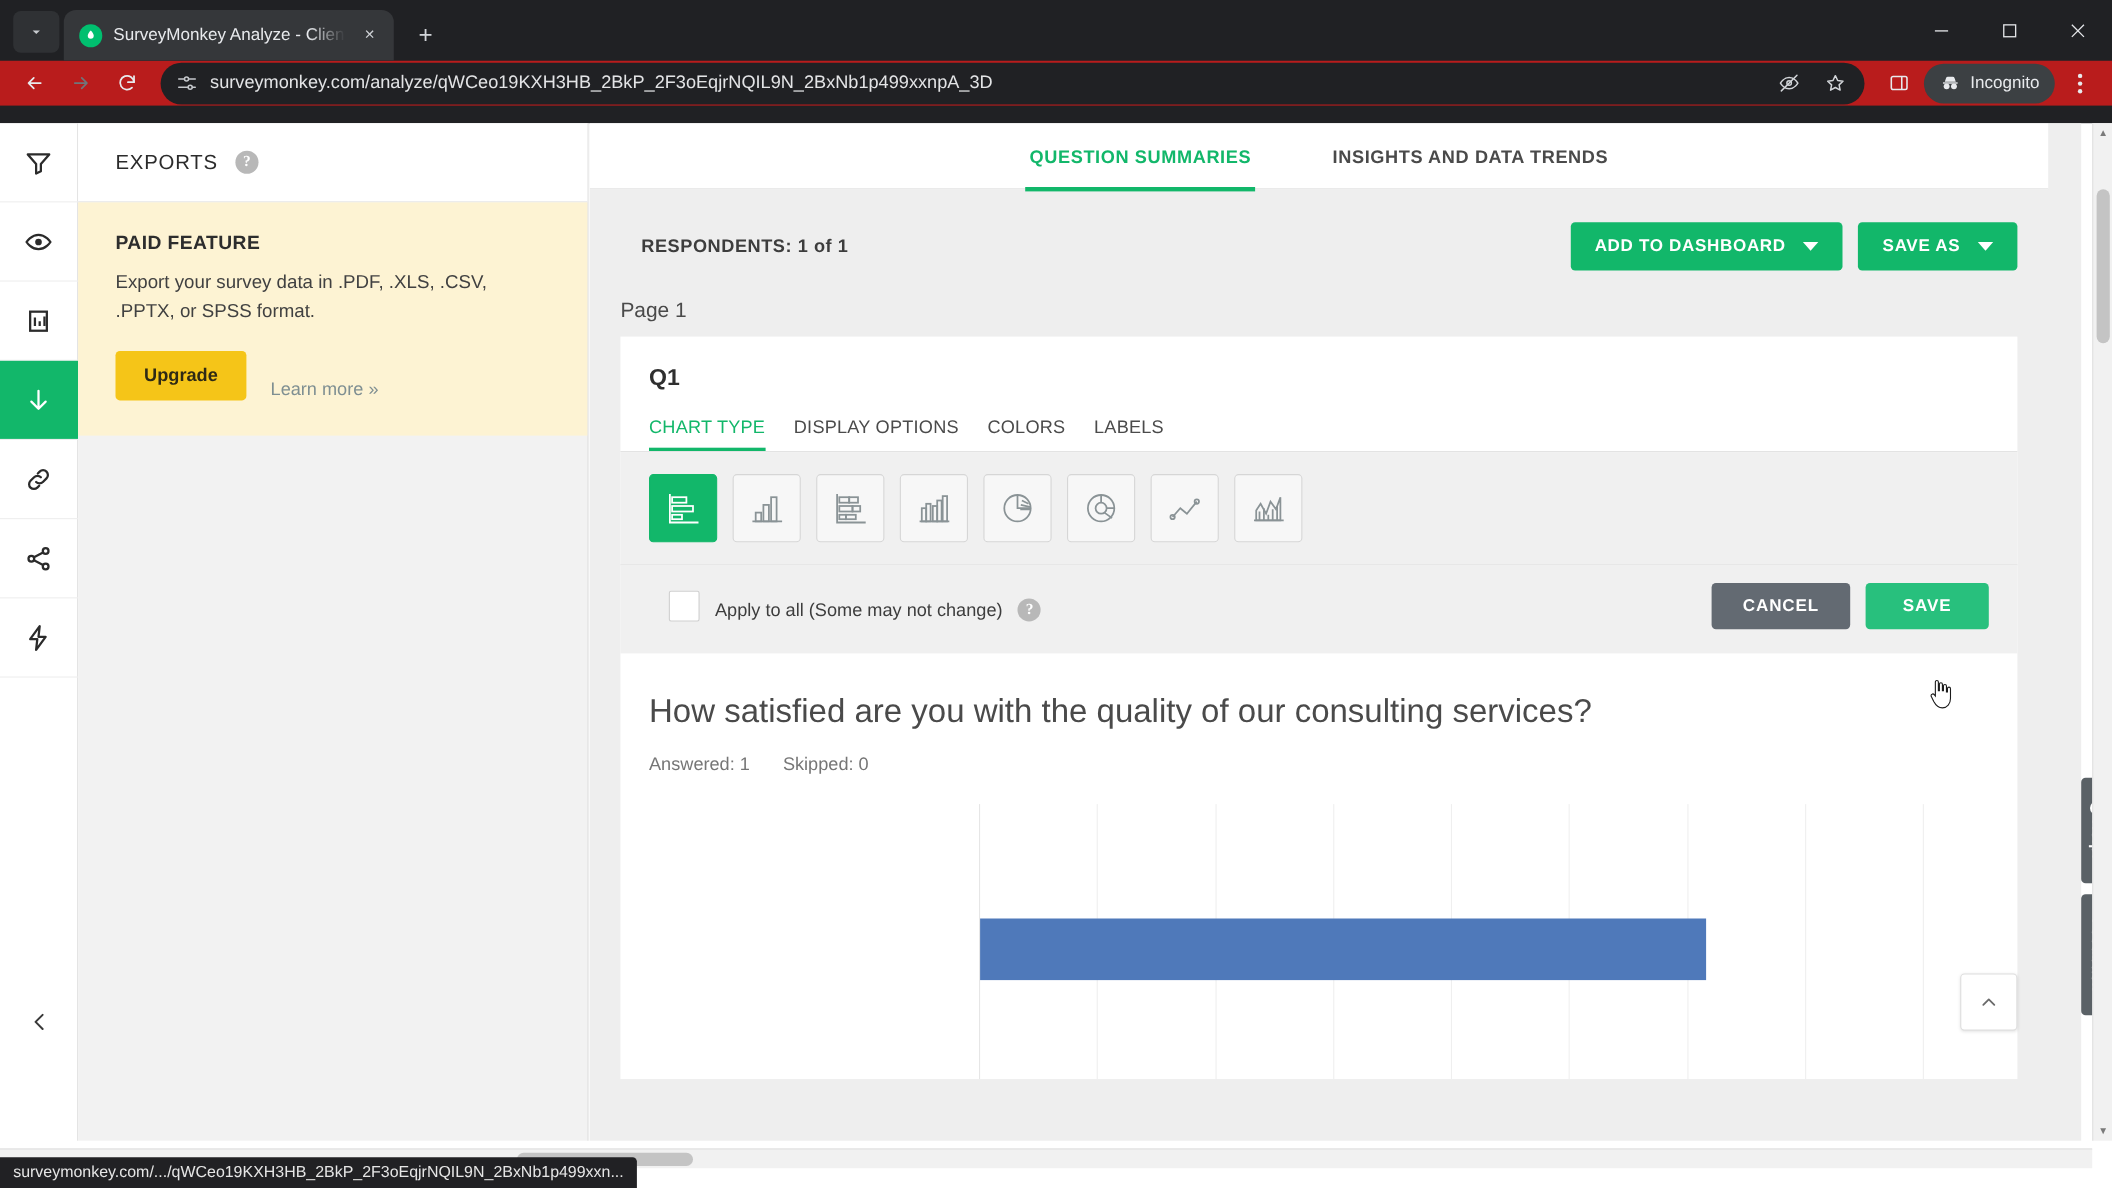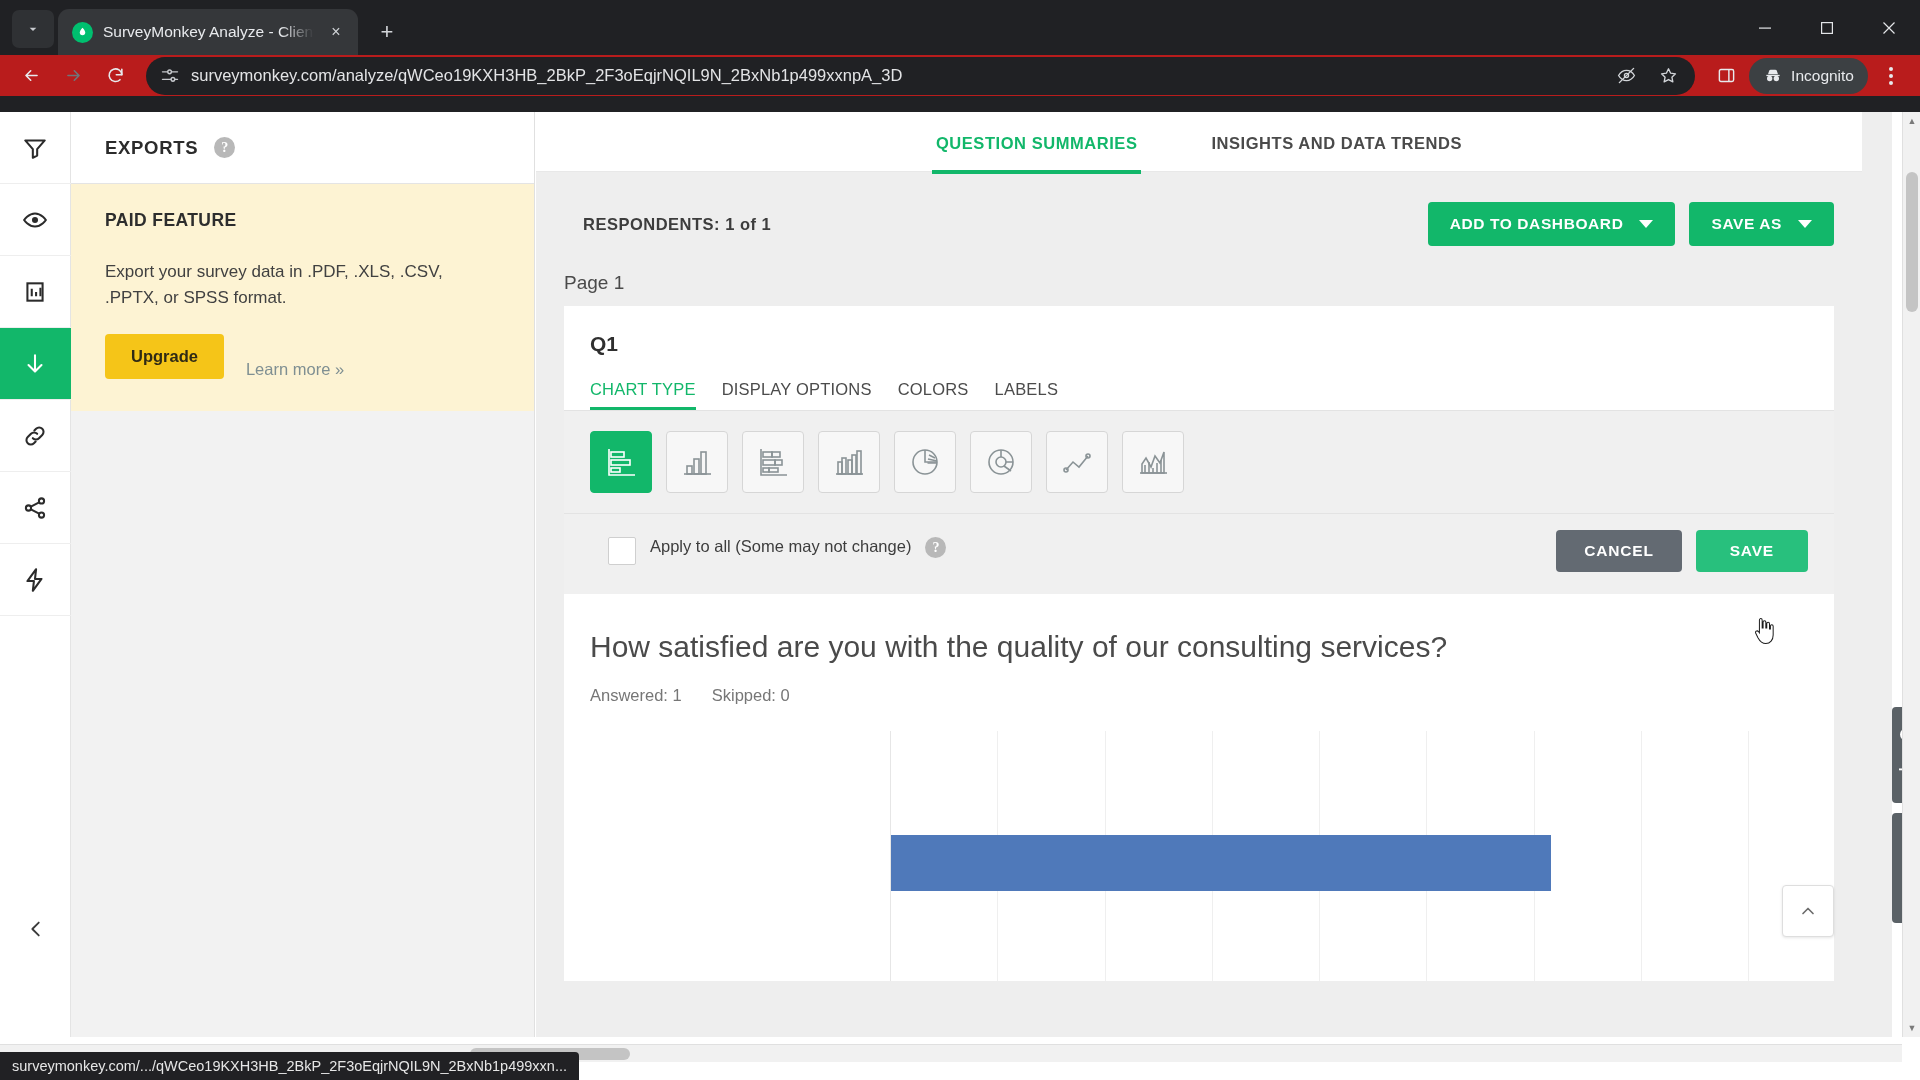--- a/index.html
+++ b/index.html
@@ -121,32 +121,32 @@
   
   .exports {
     position:absolute; left:71px; top:0; width: 464px; height: 925px;
     background:#f2f2f2; border-right:1px solid #e0e0e0;
   }
   .exports-head {
     height: 72px; background:#ffffff; border-bottom:1px solid #e4e4e4;
     display:flex; align-items:center; gap:16px; padding: 0 34px;
   }
   .exports-head h2 {
-    font-size: 18.5px; font-weight: 700; color:#2b2b2b; letter-spacing: .7px;
+    font-size: 18.5px; font-weight: 400; color:#2b2b2b; letter-spacing: .7px;
   }
   .qmark {
     width: 21px; height:21px; border-radius:50%; background:#b8b8b8; color:#fff;
     font-size: 14px; font-weight:700; display:flex; align-items:center; justify-content:center;
     cursor:pointer; font-family:"Liberation Serif", serif;
   }
   .paidcard {
     background:#fdf3d3; padding: 26px 34px 32px 34px;
   }
   .paidcard h3 {
-    font-size: 17.5px; font-weight:700; color:#2d2d2d; letter-spacing:.4px; margin-bottom: 28px;
+    font-size: 17.5px; font-weight:700; color:#2d2d2d; letter-spacing:.4px; margin-bottom: 13px;
   }
   .paidcard p { font-size: 17px; color:#414141; line-height: 1.55; margin-bottom: 22px; max-width: 360px; }
   .paid-actions { display:flex; align-items:flex-end; gap: 22px; }
   .btn-upgrade {
     background:#f5c518; color:#2f2a15; border:none; font-size: 16.5px; font-weight:700;
     padding: 13px 26px; border-radius: 4px; cursor:pointer; font-family:inherit;
   }
   .link-learn { color:#7f8f92; font-size: 16.5px; cursor:pointer; }
 
   
@@ -204,21 +204,21 @@
   }
   .ctbtn.active { background:#12b76a; border-color:#12b76a; }
   .ctbtn svg { width: 36px; height: 36px; }
   .ctbtn svg * { stroke:#8a9396; fill:none; stroke-width:1.6; }
   .ctbtn.active svg * { stroke:#ffffff; }
 
   .apply-row {
     background:#f0f0f0; display:flex; align-items:center; justify-content:space-between;
     padding: 16px 26px 22px 26px;
   }
-  .apply-left { display:flex; align-items:flex-start; gap: 14px; padding-left: 18px; }
+  .apply-left { display:flex; align-items:flex-end; gap: 14px; padding-left: 18px; }
   .checkbox {
     width: 28px; height: 28px; border:1px solid #cfcfcf; background:#ffffff; border-radius:2px;
     cursor:pointer;
   }
   .apply-label { font-size: 16.5px; color:#3d3d3d; }
   .apply-actions { display:flex; gap: 14px; align-items:center; }
   .btn-cancel {
     background:#636a72; color:#fff; border:none; height:42px; padding: 0 28px; border-radius:4px;
     font-size: 15.5px; font-weight:700; letter-spacing:.8px; cursor:pointer; font-family:inherit;
   }

